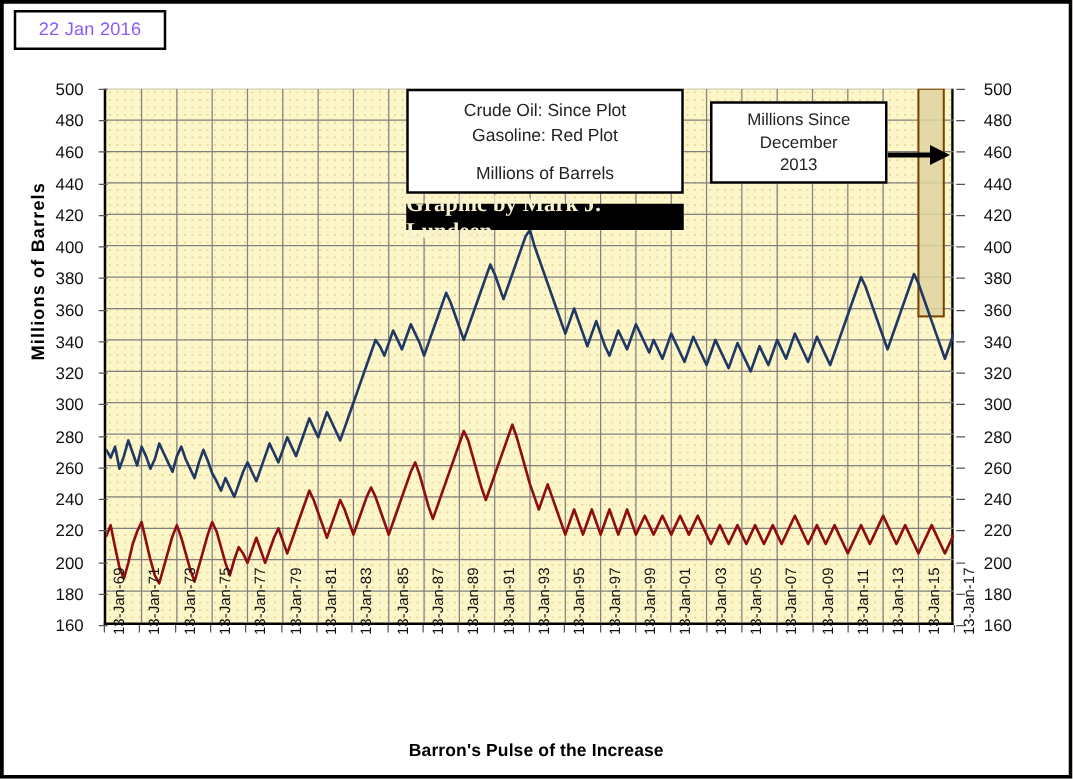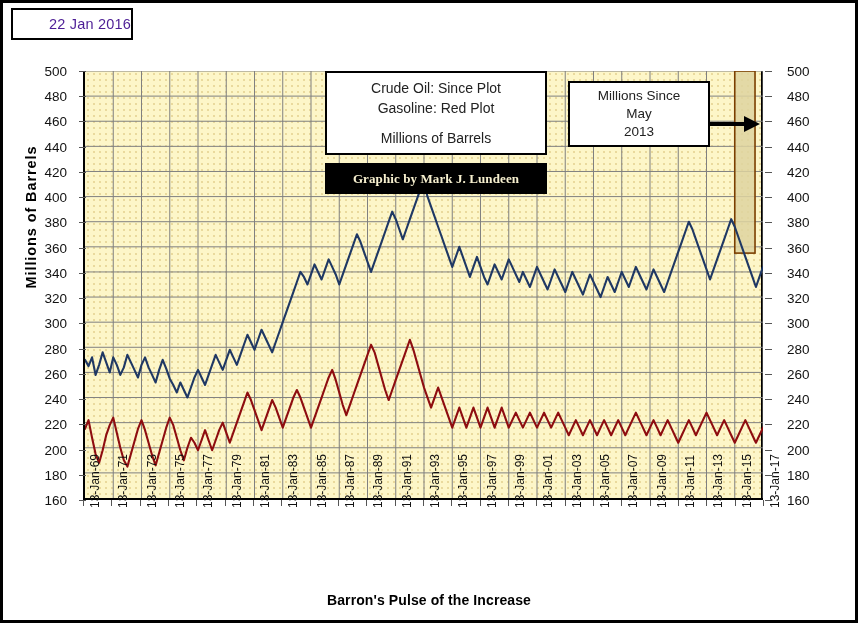--- a/index.html
+++ b/index.html
@@ -5,22 +5,22 @@
   html,body{margin:0;padding:0;background:#fff;}
   body{font-family:"Liberation Sans",sans-serif;}
   #page{
     position:relative;width:858px;height:623px;
     background:#ffffff;border:3px solid #000;box-sizing:border-box;
     overflow:hidden;
   }
   
   .corner-box{
     position:absolute;background:#fff;border:2px solid #000;
-    display:flex;align-items:center;justify-content:flex-end;
-    font-size:14.5px;color:#4c1d95;letter-spacing:.2px;white-space:nowrap;
+    display:flex;align-items:center;justify-content:center;
+    font-size:14.5px;color:#8b5cf6;letter-spacing:.2px;white-space:nowrap;
   }
   #date-box{left:8px;top:5px;width:118px;height:28px;}
   #gata-box{right:7px;top:3px;width:96px;height:27px;font-size:15px;}
   
   #chart-title{
     position:absolute;left:0;right:0;top:11px;text-align:center;
     font-size:26.5px;font-weight:bold;color:#000;letter-spacing:-.2px;
   }
   
   #y-axis-title{
@@ -55,24 +55,24 @@
   }
   
   #legend-box{
     position:absolute;left:322px;top:68px;width:222px;height:84px;
     background:#fff;border:2.5px solid #000;box-sizing:border-box;
     display:flex;flex-direction:column;align-items:center;justify-content:center;
     font-size:14px;color:#222;line-height:1.45;
   }
   #legend-box .gap{height:9px;}
   #credit-bar{
-    position:absolute;left:322px;top:160px;width:222px;height:31px;
+    position:absolute;left:322px;top:160px;width:222px;height:21px;
     background:#000;color:#f7f0cf;display:flex;align-items:center;
     justify-content:center;font-family:"Liberation Serif",serif;
-    font-weight:bold;font-size:13px;letter-spacing:.1px;
+    font-weight:bold;font-size:18px;letter-spacing:.1px;
   }
   
   #annotation-box{
     position:absolute;left:565px;top:78px;width:142px;height:66px;
     background:#fff;border:2.5px solid #000;box-sizing:border-box;
     display:flex;flex-direction:column;align-items:center;justify-content:center;
     font-size:13.5px;color:#222;line-height:1.35;
   }
   #annotation-arrow{position:absolute;left:707px;top:112px;width:50px;height:18px;}
   
@@ -246,21 +246,21 @@
     <div>Gasoline:  Red Plot</div>
     <div class="gap"></div>
     <div>Millions of Barrels</div>
   </div>
   <div id="credit-bar">
     <span>Graphic by Mark J. Lundeen</span>
   </div>
 
   <div id="annotation-box">
     <div>Millions Since</div>
-    <div>May</div>
+    <div>December</div>
     <div>2013</div>
   </div>
   <svg id="annotation-arrow" viewBox="0 0 50 18">
     <line x1="0" y1="9" x2="36" y2="9" stroke="#000" stroke-width="4"></line>
     <polygon points="34,1 50,9 34,17" fill="#000"></polygon>
   </svg>
 
 <div style="position: absolute; left: 76px; top: 497px; width: 7px; height: 1px; background: rgb(85, 85, 85);"></div>
     <div style="position: absolute; left: 762px; top: 497px; width: 7px; height: 1px; background: rgb(85, 85, 85);"></div>
     <div style="position: absolute; left: 76px; top: 471.765px; width: 7px; height: 1px; background: rgb(85, 85, 85);"></div>

